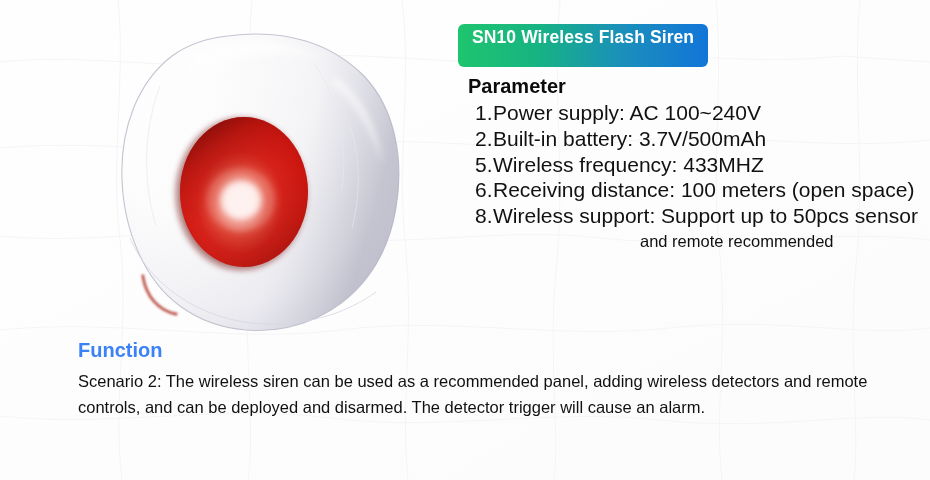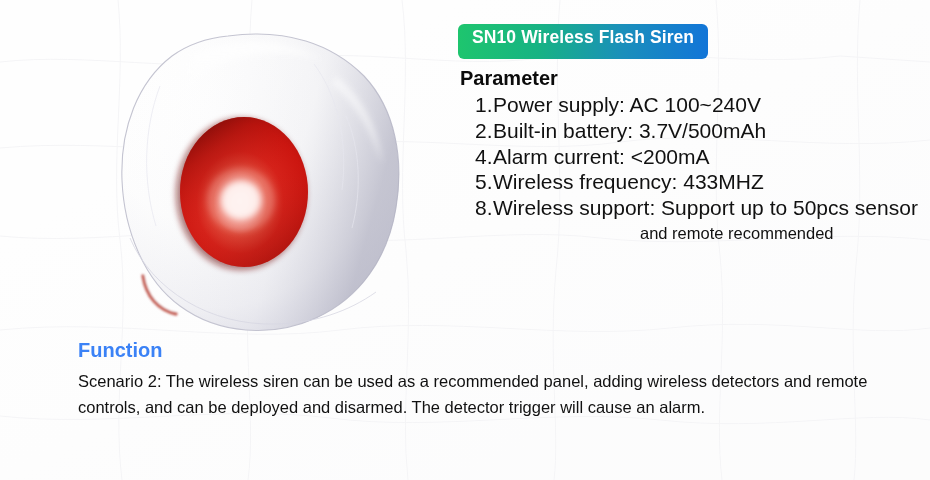--- a/index.html
+++ b/index.html
@@ -47,33 +47,33 @@
   
   #spec-column {
     position: absolute;
     left: 458px;
     top: 24px;
     width: 452px;
   }
 
   #title-badge {
     display: inline-block;
-    padding: 4px 14px 12px 14px;
+    padding: 4px 14px 20px 14px;
     border-radius: 6px;
     background: linear-gradient(to right, #1ec56e 0%, #17b383 32%, #1a8fbb 66%, #1275d8 100%);
     color: #ffffff;
     font-size: 17.5px;
     font-weight: bold;
     line-height: 19px;
     letter-spacing: 0.1px;
     white-space: nowrap;
   }
 
   #parameter-heading {
-    margin: 7px 0 2px 2px;
+    margin: 7px 0 2px 10px;
     font-size: 20px;
     font-weight: bold;
     line-height: 24px;
     color: #0b0b0b;
   }
 
   #parameter-list {
     list-style: none;
     margin: 0;
     padding: 0 0 0 17px;
@@ -245,24 +245,24 @@
     <h2 id="parameter-heading">Parameter</h2>
 
     <ol id="parameter-list">
       <li>
         <span class="num">1.</span><span>Power supply: AC 100~240V</span>
       </li>
       <li>
         <span class="num">2.</span><span>Built-in battery: 3.7V/500mAh</span>
       </li>
       <li>
-        <span class="num">4.</span><span>Alarm current: &lt;200mA</span>
-      </li>
-      <li>
         <span class="num">5.</span><span>Wireless frequency: 433MHZ</span>
+      </li>
+      <li>
+        <span class="num">6.</span><span>Receiving distance: 100 meters (open space)</span>
       </li>
       <li>
         <span class="num">8.</span><span>Wireless support: Support up to 50pcs sensor</span>
       </li>
     </ol>
 
     <div id="continuation-line">and remote recommended</div>
   </div>
 
   <div id="function-section">

